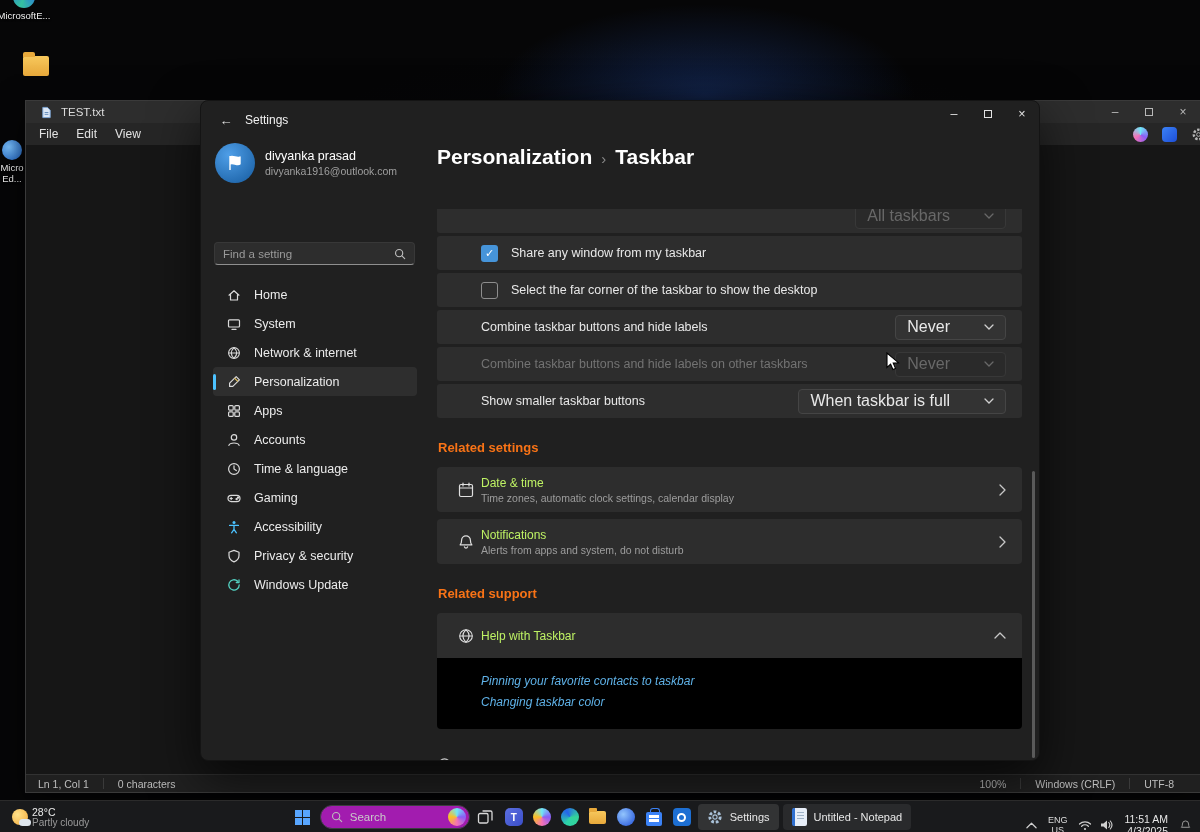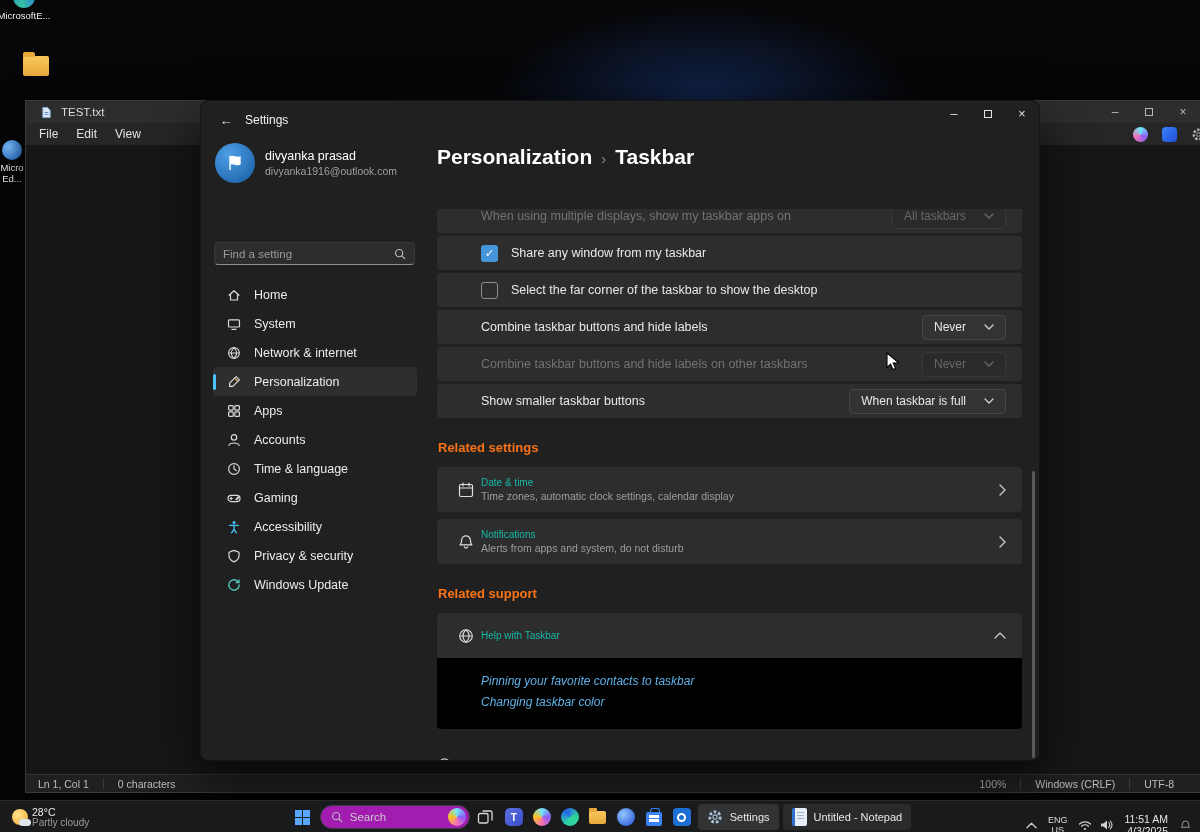--- a/index.html
+++ b/index.html
@@ -69,27 +69,27 @@
 .viewport{position:absolute;left:0;top:70px;width:585px;bottom:0;overflow:hidden;}
 .vcontent{margin-top:-10px;}
 
 .srow{position:relative;display:flex;align-items:center;height:34px;background:#2d2d2d;border-radius:3px;margin-bottom:3px;padding:0 16px 0 44px;}
 .srow-label{font-size:12.5px;color:#e8e8e8;}
 .srow.disabled .srow-label{color:#737373;}
 .checkbox{width:17px;height:17px;border-radius:3px;margin-right:13px;display:flex;align-items:center;justify-content:center;flex:none;}
 .checkbox.checked{background:#4694d9;}
 .checkbox.unchecked{border:1px solid #8d8d8d;background:transparent;}
 .checkbox .check{color:#fff;font-size:11px;font-weight:bold;line-height:1;}
-.dropdown{margin-left:auto;display:inline-flex;align-items:center;gap:18px;height:25px;padding:0 11px;background:#333333;border:1px solid #454545;border-radius:4px;font-size:12px;color:#e8e8e8;white-space:nowrap;}
+.dropdown{margin-left:auto;display:inline-flex;align-items:center;gap:34px;height:25px;padding:0 11px;background:#333333;border:1px solid #454545;border-radius:4px;font-size:16px;color:#e8e8e8;white-space:nowrap;}
 .dropdown.disabled{background:#2a2a2a;border-color:#383838;color:#686868;}
 
 .sect-head{font-size:13px;font-weight:700;color:#f97316;margin:22px 0 11px 1px;height:16px;}
 .rcard{display:flex;align-items:center;height:45px;background:#2d2d2d;border-radius:4px;margin-bottom:7px;padding-right:16px;}
 .rcard .icon-wrap{width:44px;padding-left:20px;flex:none;}
-.card-title{font-size:10px;color:#14b8a6;}
+.card-title{font-size:12px;color:#bef264;}
 .card-sub{font-size:10.5px;color:#9d9d9d;margin-top:2px;}
 .rcard .chev{margin-left:auto;}
 .help-card{margin-bottom:0;border-radius:4px 4px 0 0;}
 .help-panel{background:#000000;border-radius:0 0 4px 4px;padding:13px 0 16px 44px;margin-bottom:0;font-style:italic;}
 .hlink{display:block;font-size:12px;color:#5fb2e8;line-height:21px;}
 .footer-links{margin-top:28px;}
 .flink{display:flex;align-items:center;gap:11px;margin-bottom:12px;}
 .flink .ftxt{font-size:12.5px;color:#5fb2e8;}
 .st-scrollbar{position:absolute;right:4px;top:370px;width:3px;height:287px;border-radius:2px;background:#5a5a5a;}
 
@@ -332,21 +332,20 @@
       <div class="breadcrumb">
         <span>Personalization</span>
         <span class="bsep">›</span>
         <span>Taskbar</span>
       </div>
 
       <div class="viewport">
         <div class="vcontent">
 
           <div class="srow disabled">
-            <span class="srow-label">When using multiple displays, show my taskbar apps on</span>
             <span class="dropdown disabled">
               <span>All taskbars</span>
               <svg width="10" height="6" viewBox="0 0 10 6">
                   <path d="M1 1l4 4 4-4" fill="none" stroke="#686868" stroke-width="1.3" stroke-linecap="round"></path>
                 </svg>
             </span>
           </div>
 
           <div class="srow">
             <span class="checkbox checked">

